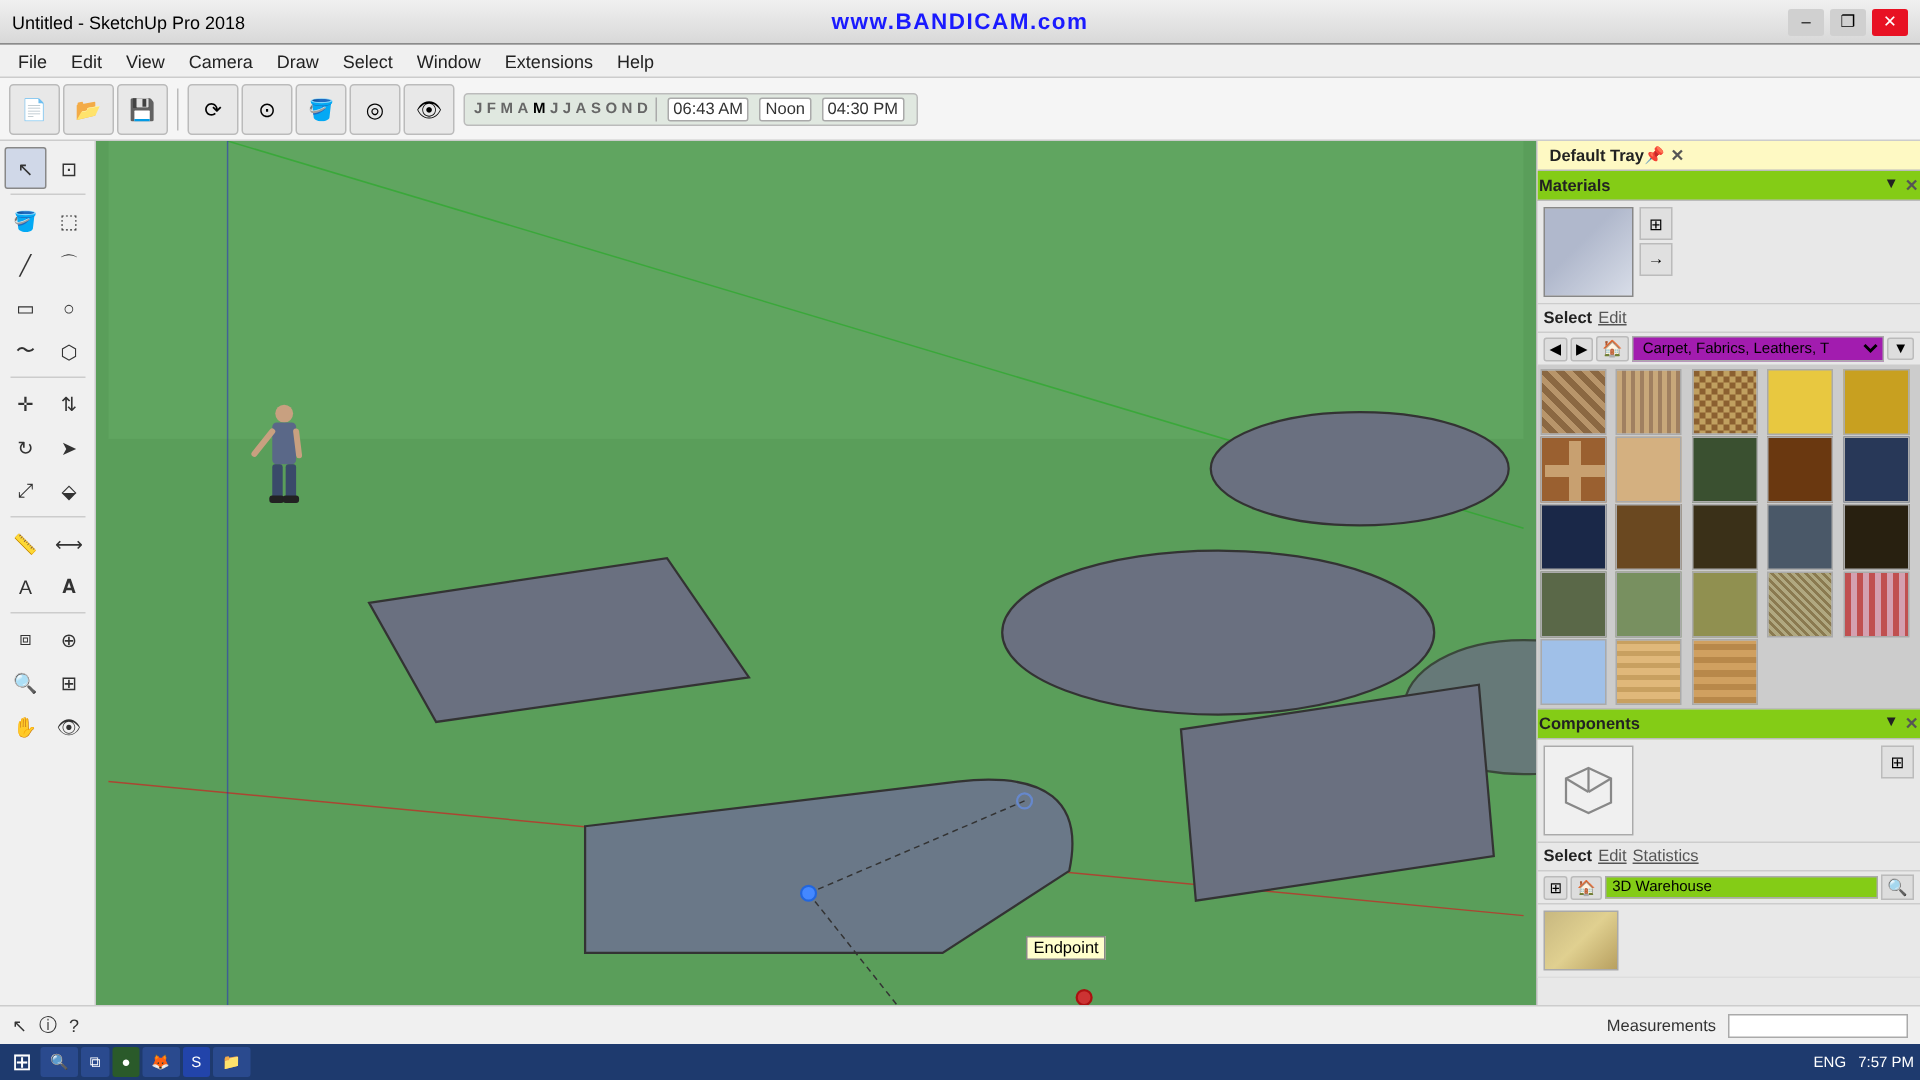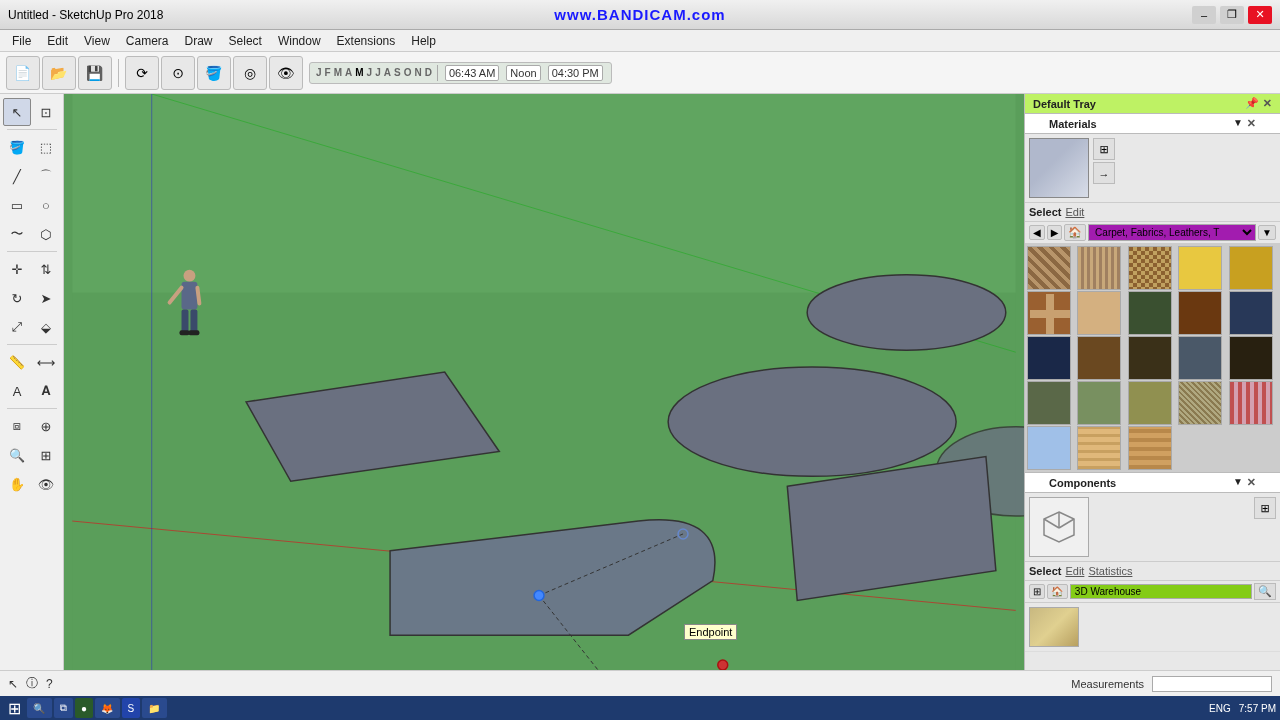--- a/index.html
+++ b/index.html
@@ -124,34 +124,34 @@
       width: 256px;
       background: #e8e8e8;
       border-left: 1px solid #bbb;
       display: flex;
       flex-direction: column;
       overflow: hidden;
     }
 
     
     .tray-header {
-      background: #bef264;
+      background: #fef9c3;
       border-bottom: 1px solid #bbb;
       padding: 3px 8px;
-      display: flex; align-items: center; justify-content: space-between;
+      display: flex; align-items: center; 
       font-size: 11px; font-weight: bold; color: #222;
     }
     .tray-header-icons { display: flex; gap: 4px; }
     .tray-icon { cursor: pointer; font-size: 11px; color: #555; }
 
     
     .section-header {
-      background: #ffffff;
+      background: #84cc16;
       border-bottom: 1px solid #bbb;
-      padding: 3px 24px;
+      padding: 3px 1px;
       display: flex; align-items: center; justify-content: space-between;
       font-size: 11px; font-weight: bold; color: #222;
       cursor: pointer;
     }
     .section-arrow { font-size: 10px; }
 
     .materials-top {
       display: flex;
       padding: 4px;
       gap: 4px;

